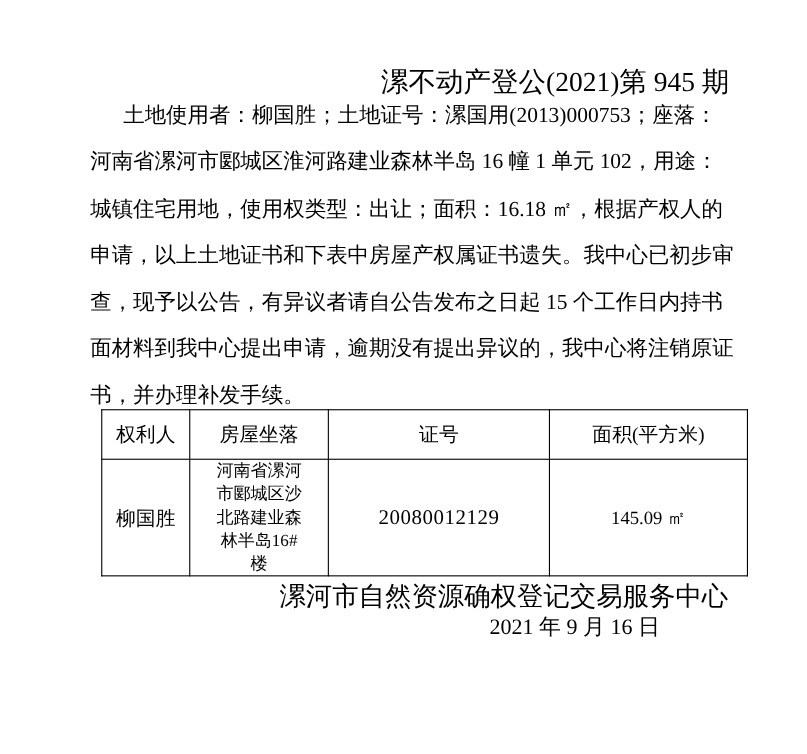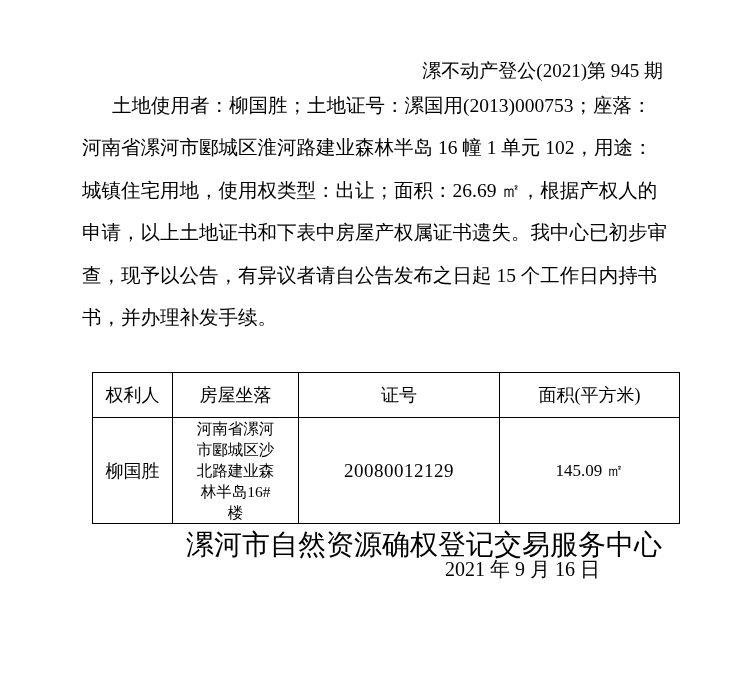--- a/index.html
+++ b/index.html
@@ -25,21 +25,21 @@
     text-align: center;
     font-size: 30px;
     font-weight: normal;
     letter-spacing: 1px;
     white-space: pre;
   }
   .issue-line {
     position: absolute;
     top: 58px;
     right: 71px;
-    font-size: 19px;
+    font-size: 25px;
     white-space: nowrap;
   }
   .body-text {
     position: absolute;
     top: 85px;
     left: 82px;
     width: 578px;
   }
   .body-line {
     height: 42.4px;
@@ -71,21 +71,21 @@
   }
   .rights-table td { height: 103px; }
   td.col-owner { font-size: 18px; margin-left: 39px; }
   td.col-address { font-size: 15.5px; line-height: 21px; padding: 0 20px; }
   td.col-cert { font-size: 19px; letter-spacing: 0.5px; text-align: center; }
   td.col-area { font-size: 17px; }
   .signature {
     position: absolute;
     top: 526px;
     right: 72px;
-    font-size: 28px;
+    font-size: 24px;
     white-space: nowrap;
   }
   .issue-date {
     position: absolute;
     top: 556px;
     right: 134px;
     font-size: 20px;
     white-space: nowrap;
   }
 </style>
@@ -93,23 +93,24 @@
 <body>
 
 <div class="doc">
 
 
   <div class="issue-line">漯不动产登公(2021)第 945 期</div>
 
   <div class="body-text">
     <div class="body-line indent">土地使用者：柳国胜；土地证号：漯国用(2013)000753；座落：</div>
     <div class="body-line">河南省漯河市郾城区淮河路建业森林半岛 16 幢 1 单元 102，用途：</div>
-    <div class="body-line">城镇住宅用地，使用权类型：出让；面积：26.69 ㎡，根据产权人的</div>
+    <div class="body-line">城镇住宅用地，使用权类型：出让；面积：16.18 ㎡，根据产权人的</div>
     <div class="body-line">申请，以上土地证书和下表中房屋产权属证书遗失。我中心已初步审</div>
     <div class="body-line">查，现予以公告，有异议者请自公告发布之日起 15 个工作日内持书</div>
+    <div class="body-line">面材料到我中心提出申请，逾期没有提出异议的，我中心将注销原证</div>
     <div class="body-line">书，并办理补发手续。</div>
   </div>
 
   <table class="rights-table">
     <colgroup>
       <col style="width:80px">
       <col style="width:126px">
       <col style="width:201px">
       <col style="width:180px">
     </colgroup>

